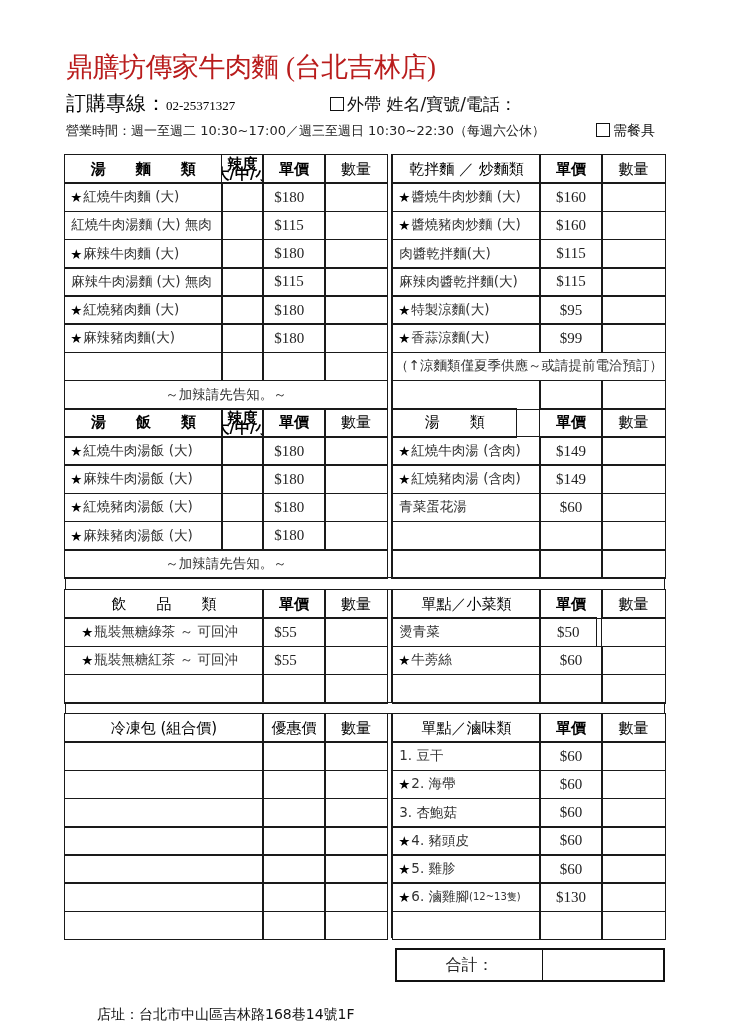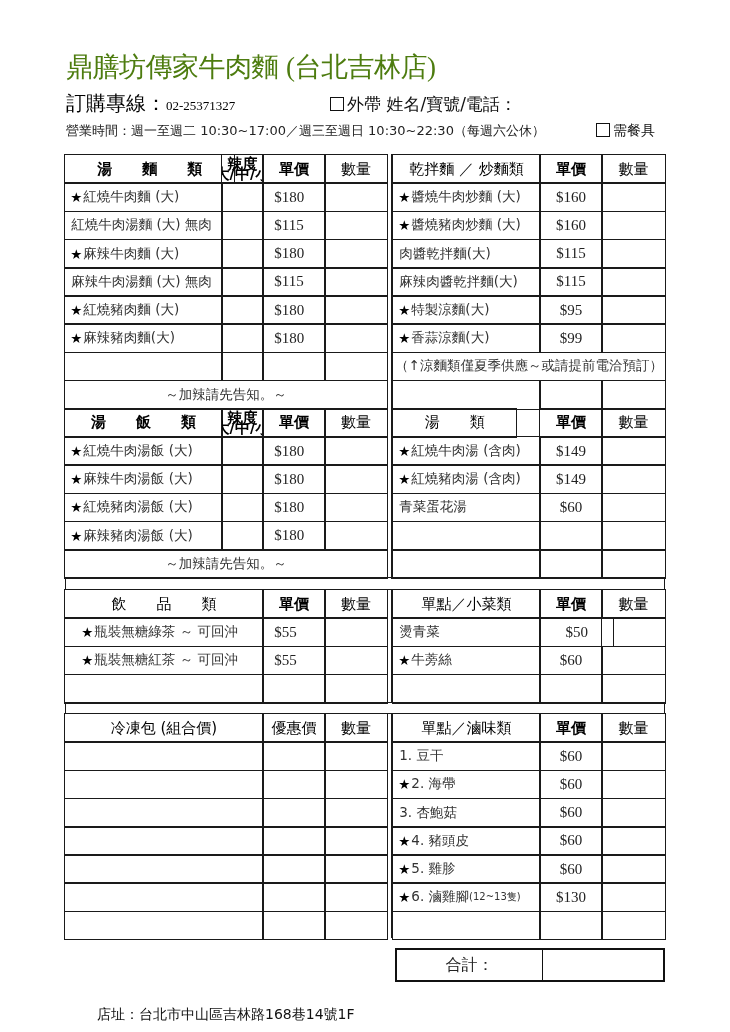--- a/index.html
+++ b/index.html
@@ -2,21 +2,21 @@
 <html><head>
 <meta charset="utf-8">
 <style>
   html, body { margin: 0; padding: 0; background: #ffffff; }
   body {
     width: 730px; height: 1032px; position: relative; overflow: hidden;
     font-family: "DejaVu Serif", "Liberation Serif", serif; color: #111;
   }
   .title {
     position: absolute; left: 66px; top: 50px;
-    font-size: 27px; line-height: 34px; color: #4d7c0f; white-space: nowrap;
+    font-size: 27px; line-height: 34px; color: #b91c1c; white-space: nowrap;
     font-family: "DejaVu Sans", sans-serif; letter-spacing: -0.5px;
   }
   .title .paren { font-family: "Liberation Serif", serif; }
   .hotline {
     position: absolute; left: 66px; top: 90px;
     font-size: 20px; line-height: 26px; color: #000; white-space: nowrap;
     font-family: "DejaVu Sans", sans-serif;
   }
   .hotline .num { font-family: "Liberation Serif", serif; font-size: 13px; }
   .takeout {
@@ -97,21 +97,21 @@
   <span class="checkbox"></span>
   <span>外帶 姓名/寶號/電話：</span>
 </div>
 <div class="hours">營業時間：週一至週二 10:30~17:00／週三至週日 10:30~22:30（每週六公休）</div>
 <div class="utensils">
   <span class="checkbox"></span>
   <span>需餐具</span>
 </div>
 
 <div id="grid">
-    <div class="cell hd" style="left: 65px; top: 155px; width: 171px; height: 29.7px;">湯　　麵　　類</div>
+    <div class="cell hd" style="left: 65px; top: 155px; width: 158px; height: 29.7px;">湯　　麵　　類</div>
     <div class="cell hd spice-hd" style="left: 222px; top: 155px; width: 42.5px; height: 29.7px;">
       <span>辣度</span>
       <span>大/中/小</span>
     </div>
     <div class="cell hd" style="left: 263px; top: 155px; width: 63.5px; height: 29.7px;">單價</div>
     <div class="cell hd light" style="left: 325px; top: 155px; width: 63.5px; height: 29.7px;">數量</div>
     <div class="cell name" style="left: 65px; top: 183.2px; width: 158.5px; height: 29.7px;">
       <span class="star">★</span>
       <span>紅燒牛肉麵 (大)</span>
     </div>
@@ -274,21 +274,21 @@
     <div class="cell hd light" style="left: 602px; top: 590px; width: 64.5px; height: 29.7px;">數量</div>
     <div class="cell name" style="left: 65px; top: 618.2px; width: 199.5px; height: 29.7px; padding-left: 16px;">
       <span class="star">★</span>
       <span>瓶裝無糖綠茶 ～ 可回沖</span>
     </div>
     <div class="cell price" style="left: 263px; top: 618.2px; width: 63.5px; height: 29.7px;">$55</div>
     <div class="cell name" style="left: 393px; top: 618.2px; width: 148.5px; height: 29.7px;">
       <span class="star"></span>
       <span>燙青菜</span>
     </div>
-    <div class="cell price c" style="left: 540px; top: 618.2px; width: 75px; height: 29.7px;">$50</div>
+    <div class="cell price c" style="left: 540px; top: 618.2px; width: 58px; height: 29.7px;">$50</div>
     <div class="cell " style="left: 325px; top: 618.2px; width: 63.5px; height: 29.7px;"></div>
     <div class="cell " style="left: 602px; top: 618.2px; width: 64.5px; height: 29.7px;"></div>
     <div class="cell name" style="left: 65px; top: 646.4px; width: 199.5px; height: 29.7px; padding-left: 16px;">
       <span class="star">★</span>
       <span>瓶裝無糖紅茶 ～ 可回沖</span>
     </div>
     <div class="cell price" style="left: 263px; top: 646.4px; width: 63.5px; height: 29.7px;">$55</div>
     <div class="cell name" style="left: 393px; top: 646.4px; width: 148.5px; height: 29.7px;">
       <span class="star">★</span>
       <span>牛蒡絲</span>

